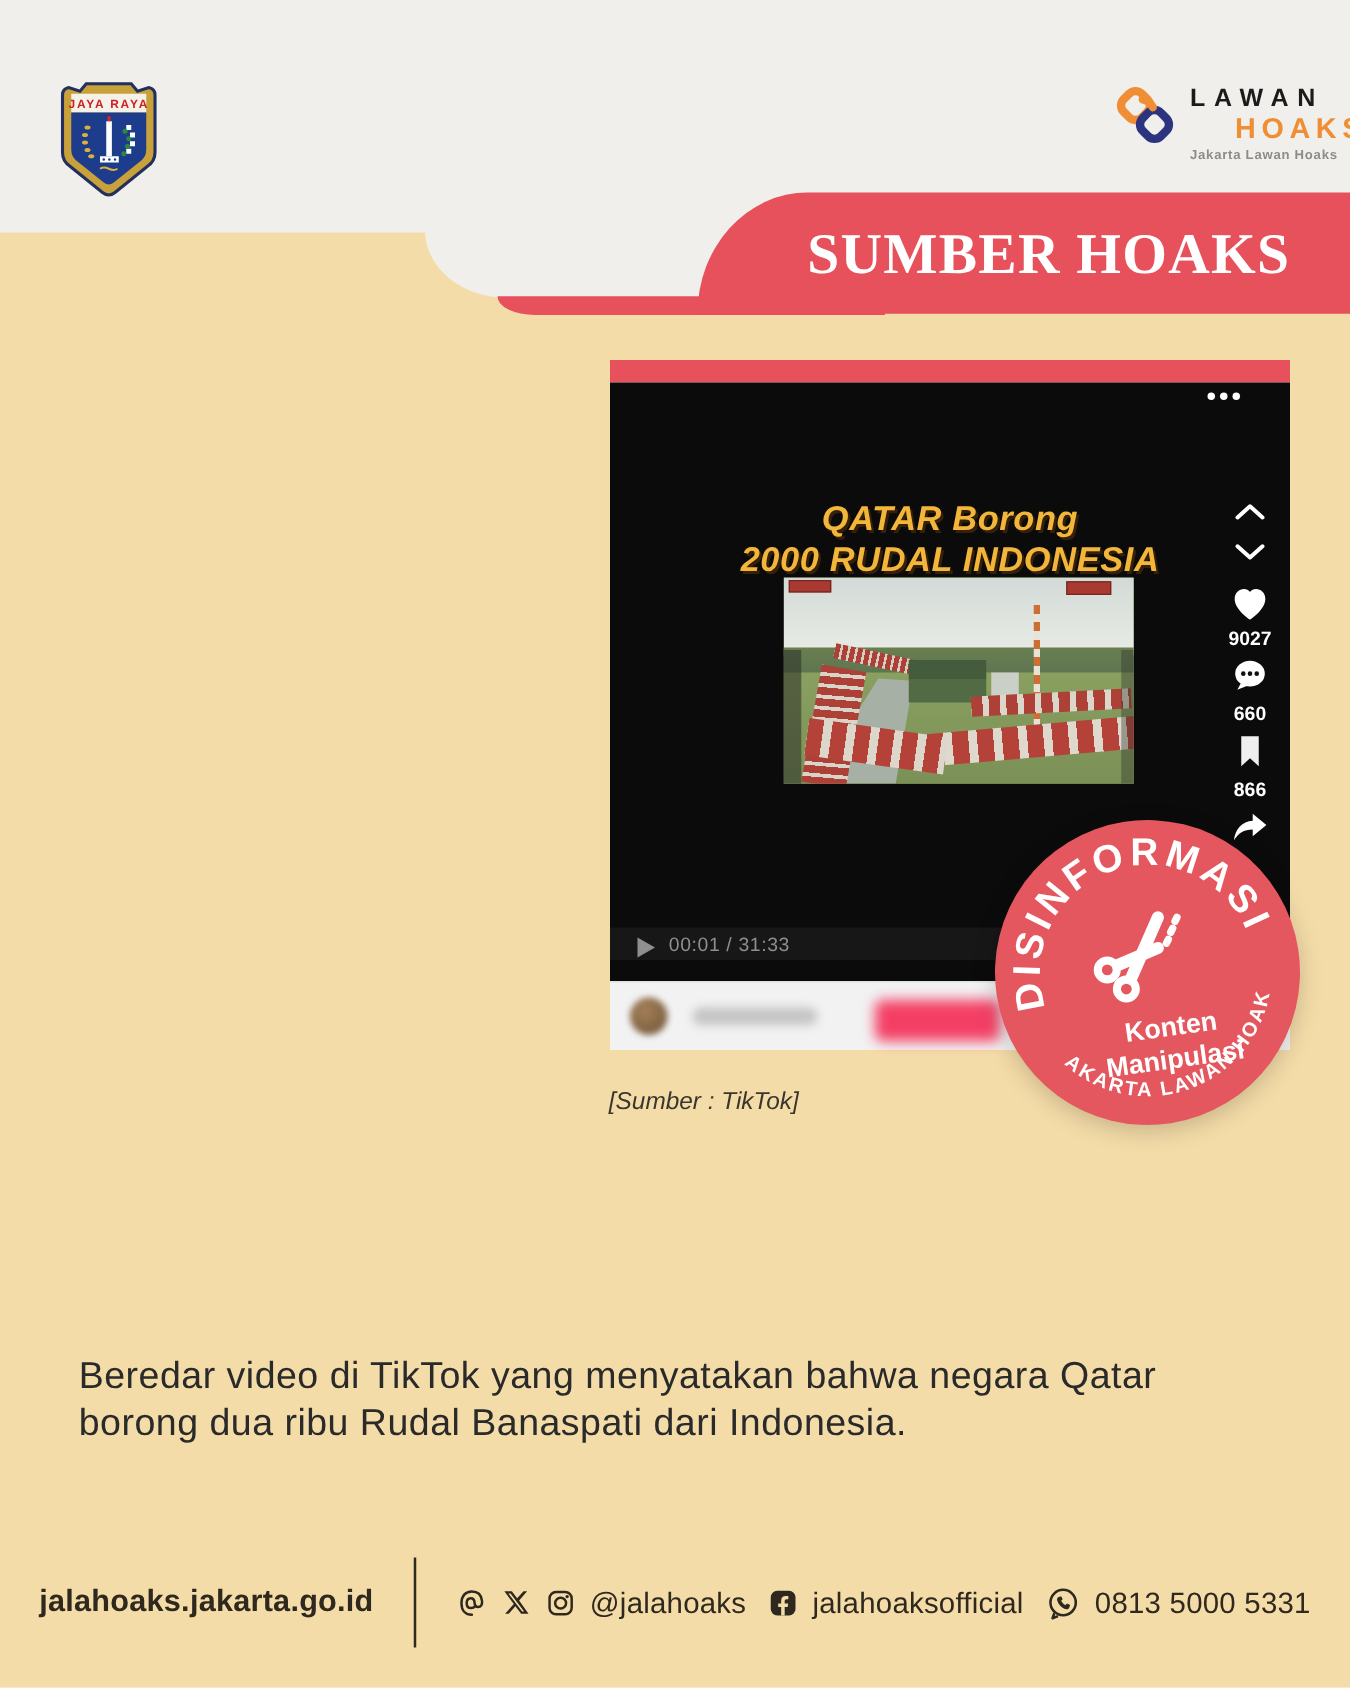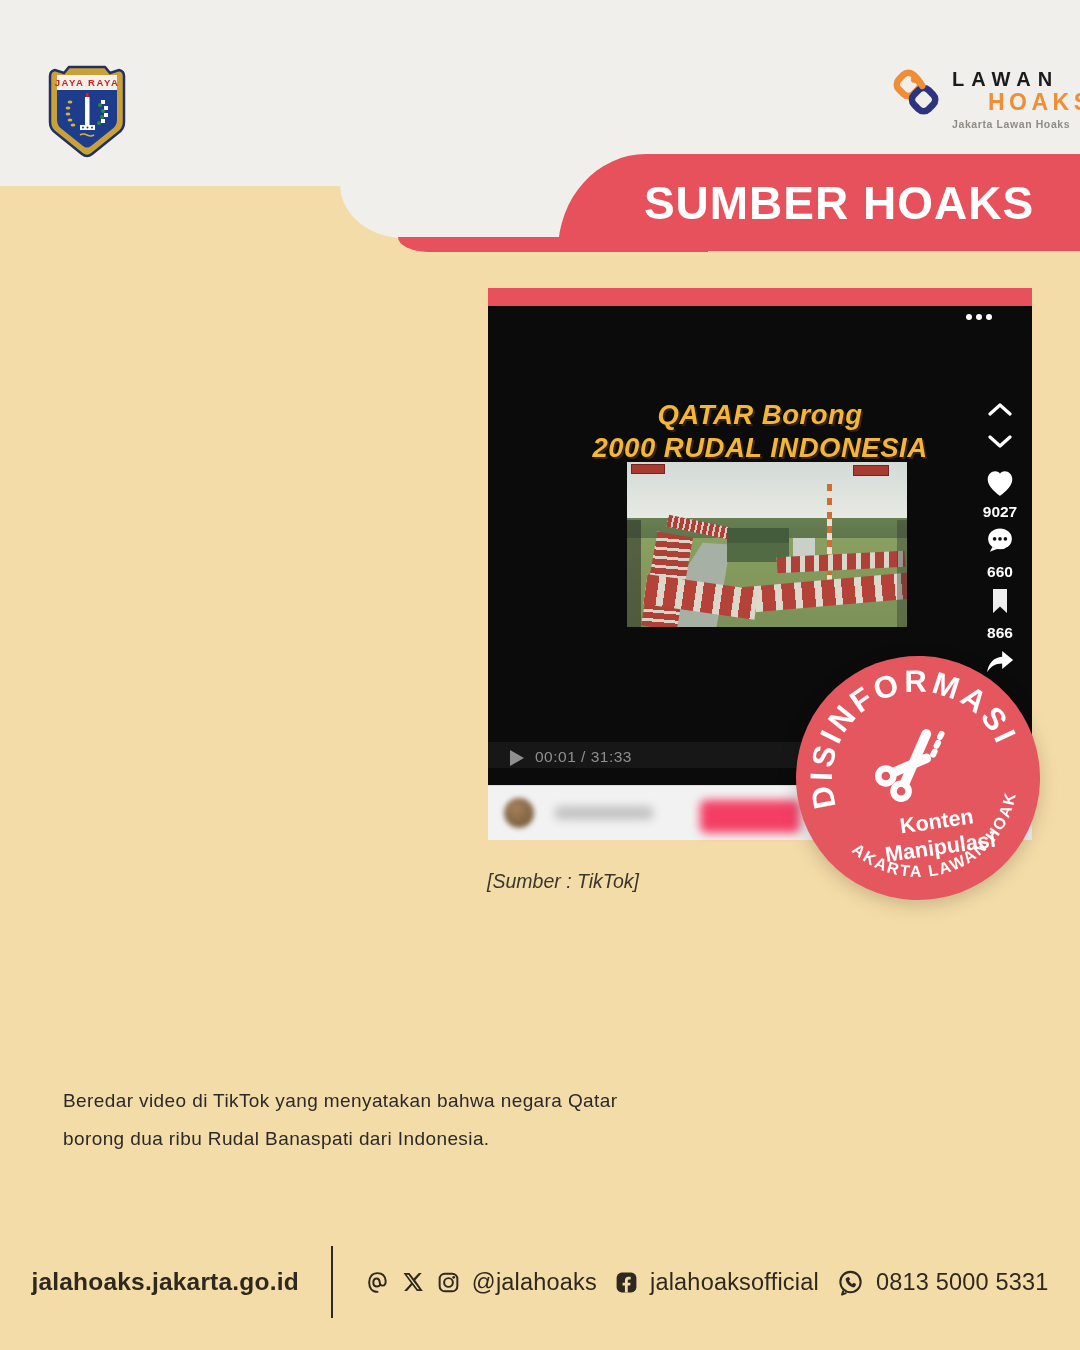--- a/index.html
+++ b/index.html
@@ -7,21 +7,21 @@
         font-family:"Liberation Sans",sans-serif;color:#2a2a2a;}
   
   .white-band{position:absolute;left:0;top:0;width:1080px;height:186px;background:#F0EFEC;}
   .white-bulge{position:absolute;left:340px;top:184px;width:252px;height:54px;background:#F0EFEC;
                border-bottom-left-radius:64px 54px;}
   .red-strip{position:absolute;left:398px;top:237px;width:310px;height:15px;background:#E7515B;
              border-bottom-left-radius:30px 15px;}
   .banner{position:absolute;left:558px;top:154px;width:522px;height:97px;background:#E7515B;
           border-top-left-radius:88px 97px;display:flex;align-items:center;justify-content:center;
           padding-left:40px;box-sizing:border-box;}
-  .banner span{color:#fff;font-size:46px;font-weight:800;letter-spacing:1px;}
+  .banner span{color:#fff;font-size:46px;font-weight:800;letter-spacing:1px;font-family:Liberation Serif, serif;}
   .crest{position:absolute;left:46px;top:64px;}
   .brand{position:absolute;left:891px;top:66px;display:flex;align-items:flex-start;}
   .brand-text{margin-left:11px;padding-top:2px;}
   .brand-top{font-size:20px;font-weight:800;letter-spacing:7px;color:#1b1b1b;line-height:22px;}
   .brand-bottom{font-size:23px;font-weight:800;letter-spacing:4.5px;color:#EF8E34;line-height:25px;margin-left:36px;}
   .brand-tag{font-size:10.5px;font-weight:600;letter-spacing:0.6px;color:#8f8c86;margin-top:3px;}
   
   .embed{position:absolute;left:488px;top:288px;width:544px;height:552px;background:#ffffff;}
   .embed-topbar{position:absolute;left:0;top:0;width:100%;height:18px;background:#E7515B;}
   .embed-video{position:absolute;left:0;top:18px;width:100%;height:479px;background:#0B0B0B;overflow:hidden;}
@@ -73,21 +73,21 @@
                background:radial-gradient(circle at 40% 35%,#a5815a,#6b4f33);filter:blur(2.5px);}
   .name-blur{position:absolute;left:66px;top:20px;width:100px;height:14px;border-radius:7px;background:#c4c4c4;filter:blur(4px);}
   .btn-blur{position:absolute;left:212px;top:14px;width:100px;height:33px;border-radius:6px;background:#F43F64;filter:blur(5px);}
   
   .stamp{position:absolute;left:787px;top:647px;filter:drop-shadow(0 5px 9px rgba(0,0,0,0.18));}
   
   .caption{position:absolute;left:468px;top:870px;width:190px;text-align:center;font-style:italic;
            font-size:19.5px;color:#3b362d;}
   .title{position:absolute;left:63px;top:956px;font-size:41px;font-weight:800;color:#1d1d1f;
          line-height:56px;letter-spacing:-0.2px;}
-  .body-text{position:absolute;left:63px;top:1082px;font-size:19px;color:#2a2a2a;line-height:38px;letter-spacing:0.4px;}
+  .body-text{position:absolute;left:63px;top:1082px;font-size:30px;color:#2a2a2a;line-height:38px;letter-spacing:0.4px;}
   
   .footer{position:absolute;left:0;top:1252px;width:1080px;height:60px;display:flex;align-items:center;justify-content:center;}
   .site{font-size:24.5px;font-weight:700;color:#2F281E;letter-spacing:0.2px;}
   .fdiv{width:2px;height:72px;background:#2e2a22;margin:0 32px;}
   .fi{margin-right:11px;display:flex;align-items:center;}
   .ftxt{font-size:23.5px;color:#2F281E;margin-right:17px;letter-spacing:0.2px;}
   .ftxt:last-child{margin-right:0;}
 </style>
 </head>
 <body>

